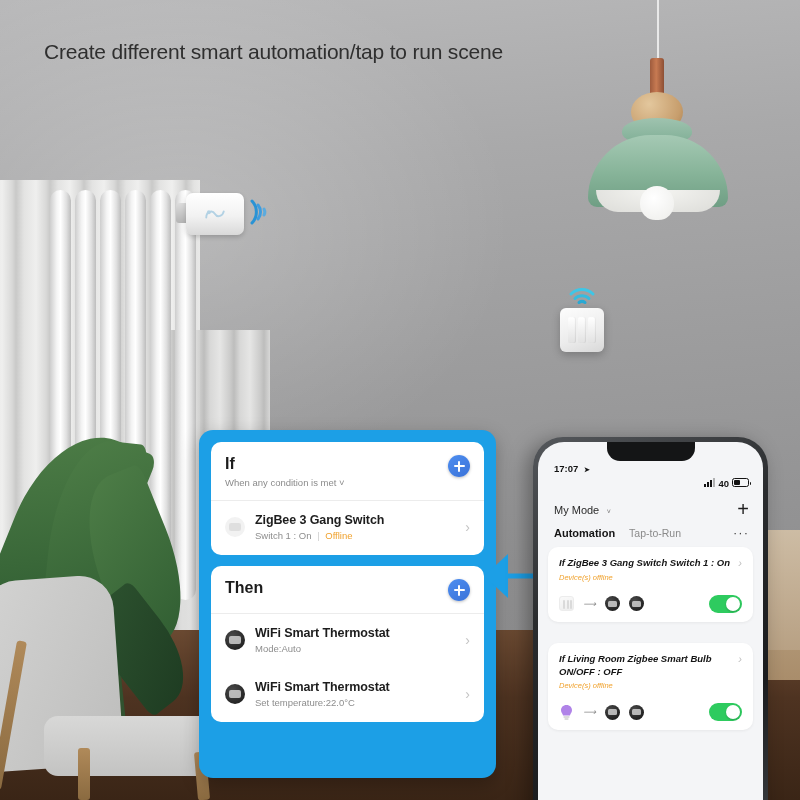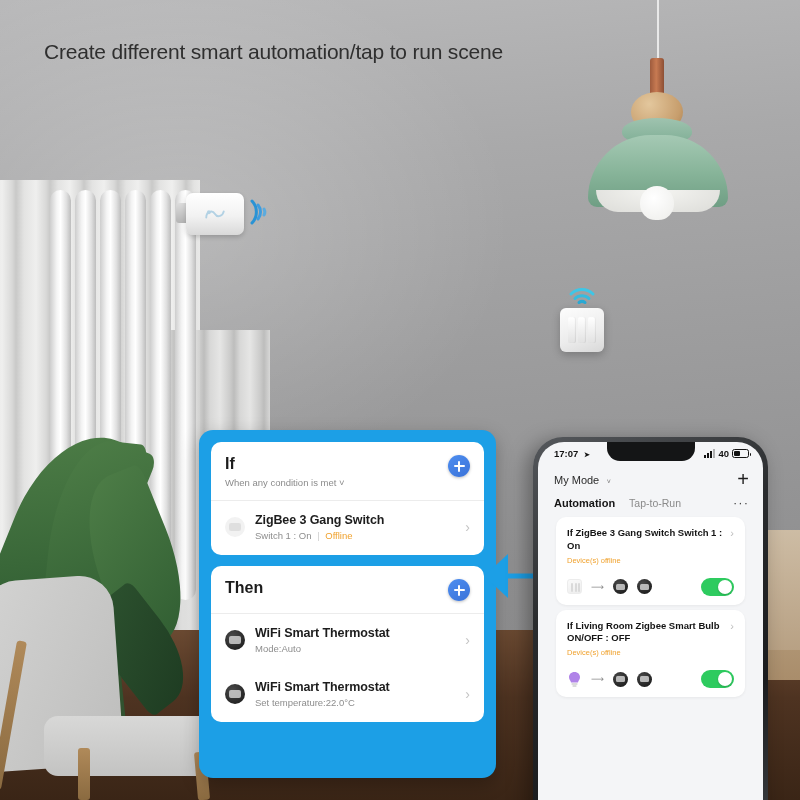--- a/index.html
+++ b/index.html
@@ -221,21 +221,21 @@
   }
   .notch {
     position: absolute; left: 50%; top: 0; transform: translateX(-50%);
     width: 88px; height: 19px; background: #141516;
     border-radius: 0 0 13px 13px; z-index: 5;
   }
   .statusbar {
     display: flex; align-items: center; justify-content: space-between;
     padding: 6px 14px 2px 16px; font-size: 9.5px; font-weight: 700; color: #121212;
   }
-  .sb-right { display: flex; align-items: center; gap: 3px; }
+  .sb-right { display: flex; align-items: flex-start; gap: 3px; margin-top: 30px; }
   .battery-shell {
     width: 17px; height: 9px; border: 1px solid #131313; border-radius: 2.5px;
     position: relative; display: inline-block;
   }
   .battery-shell::after {
     content: ''; position: absolute; right: -3px; top: 2.5px;
     width: 1.5px; height: 3px; background: #131313; border-radius: 0 1px 1px 0;
   }
   .battery-fill {
     position: absolute; left: 1px; top: 1px; width: 6px; height: 5px;
@@ -254,21 +254,21 @@
 
   .tabs-row {
     display: flex; align-items: center; gap: 14px;
     padding: 4px 14px 8px 16px;
     text-align: right;
   }
   .tab-active { font-size: 11px; font-weight: 700; color: #151515; }
   .tab-idle { font-size: 10.5px; color: #8a8a8a; }
   .dots { margin-left: auto; color: #444; font-size: 13px; letter-spacing: 1px; line-height: .6; }
 
-  .auto-list { padding: 0 18px; display: flex; flex-direction: column; gap: 5px; }
+  .auto-list { padding: 0 10px; display: flex; flex-direction: column; gap: 21px; font-style: italic; }
   .auto-card {
     background: #ffffff; border-radius: 10px; padding: 10px 11px 9px 11px;
     box-shadow: 0 1px 3px rgba(0,0,0,.06);
   }
   .auto-top { display: flex; align-items: flex-start; gap: 6px; }
   .auto-title {
     font-size: 9.5px; font-weight: 700; color: #141414; line-height: 1.35; flex: 1;
   }
   .auto-chev { color: #bdbdbd; font-size: 11px; line-height: 1.1; flex: none; }
   .auto-offline { font-size: 7.5px; color: #f0a22e; margin-top: 3px; }

